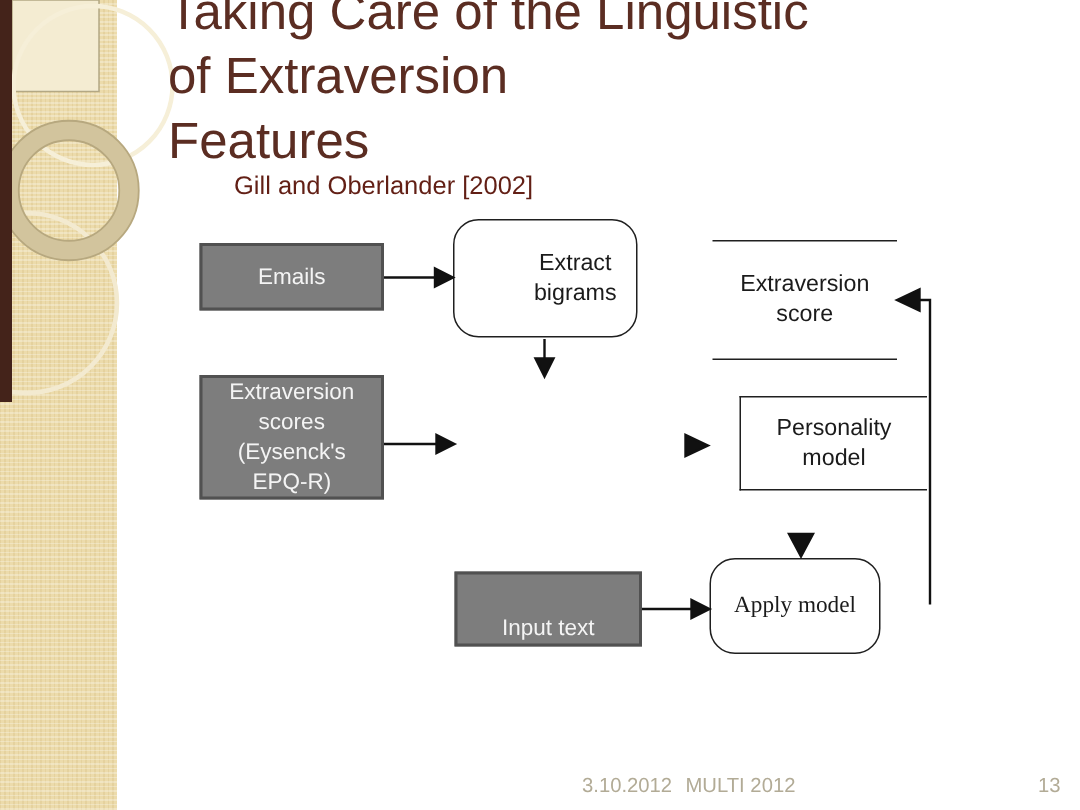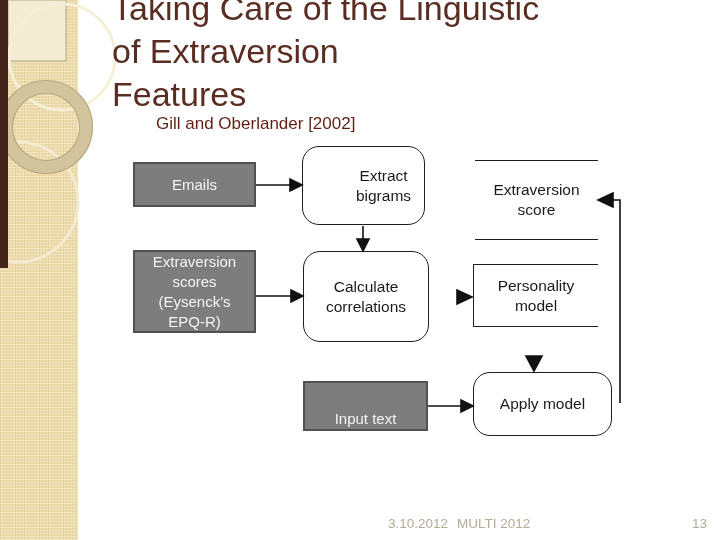--- a/index.html
+++ b/index.html
@@ -25,30 +25,30 @@
   .subtitle {
     position:absolute; left:113px; top:114px; width:400px;
     color:#621f15; font-size:17px; font-weight:400;margin-left:43px;
   }
 
   
   .node { position:absolute; display:flex; flex-direction:column; align-items:center; justify-content:center; text-align:center; color:#1b1b1b; font-size:15.5px; line-height:20px; }
   .gray  { background:#7d7d7d; border:2px solid #515151; color:#f4f4f4; font-size:15px; }
   .round { background:#ffffff; border:1.6px solid #1f1f1f; border-radius:17px; }
   .open-box { border-top:1.6px solid #1f1f1f; border-bottom:1.6px solid #1f1f1f; background:transparent; }
-  .three-side { background:#ffffff; border:1.6px solid #1f1f1f; border-right:none; }
+  .three-side { background:#ffffff; border:1.6px solid #1f1f1f; border-right:none;margin-left:20px; }
 
   #n-emails   { left:133px; top:162px; width:123px; height:45px; }
   #n-extract  { left:302px; top:146px; width:123px; height:79px;padding-left:40px; }
   #n-score    { left:475px; top:160px; width:123px; height:80px; }
   #n-scores   { left:133px; top:250px; width:123px; height:83px; font-size:15px; line-height:20px; }
   #n-calc     { left:303px; top:251px; width:126px; height:91px; }
   #n-pmodel   { left:473px; top:264px; width:125px; height:63px; }
   #n-input    { left:303px; top:381px; width:125px; height:50px;justify-content:flex-end; }
-  #n-apply    { left:473px; top:372px; width:139px; height:64px; }
+  #n-apply    { left:473px; top:372px; width:114px; height:64px;font-family:Liberation Serif, serif; }
 
   .arrows { position:absolute; left:0; top:0; width:720px; height:540px; pointer-events:none; }
 
   
   .footer { position:absolute; top:516px; left:0; width:720px; color:#b2ab96; font-size:13.5px; }
   .f-date  { position:absolute; left:388px; }
   .f-event { position:absolute; left:457px; }
   .f-page  { position:absolute; left:692px; }
 </style>
 </head>
@@ -88,24 +88,20 @@
     <div>score</div>
   </div>
 
   <div class="node gray" id="n-scores">
     <div>Extraversion</div>
     <div>scores</div>
     <div>(Eysenck's</div>
     <div>EPQ-R)</div>
   </div>
 
-  <div class="node round" id="n-calc">
-    <div>Calculate</div>
-    <div>correlations</div>
-  </div>
 
   <div class="node three-side" id="n-pmodel">
     <div>Personality</div>
     <div>model</div>
   </div>
 
   <div class="node gray" id="n-input">
     <div>Input text</div>
   </div>
 

